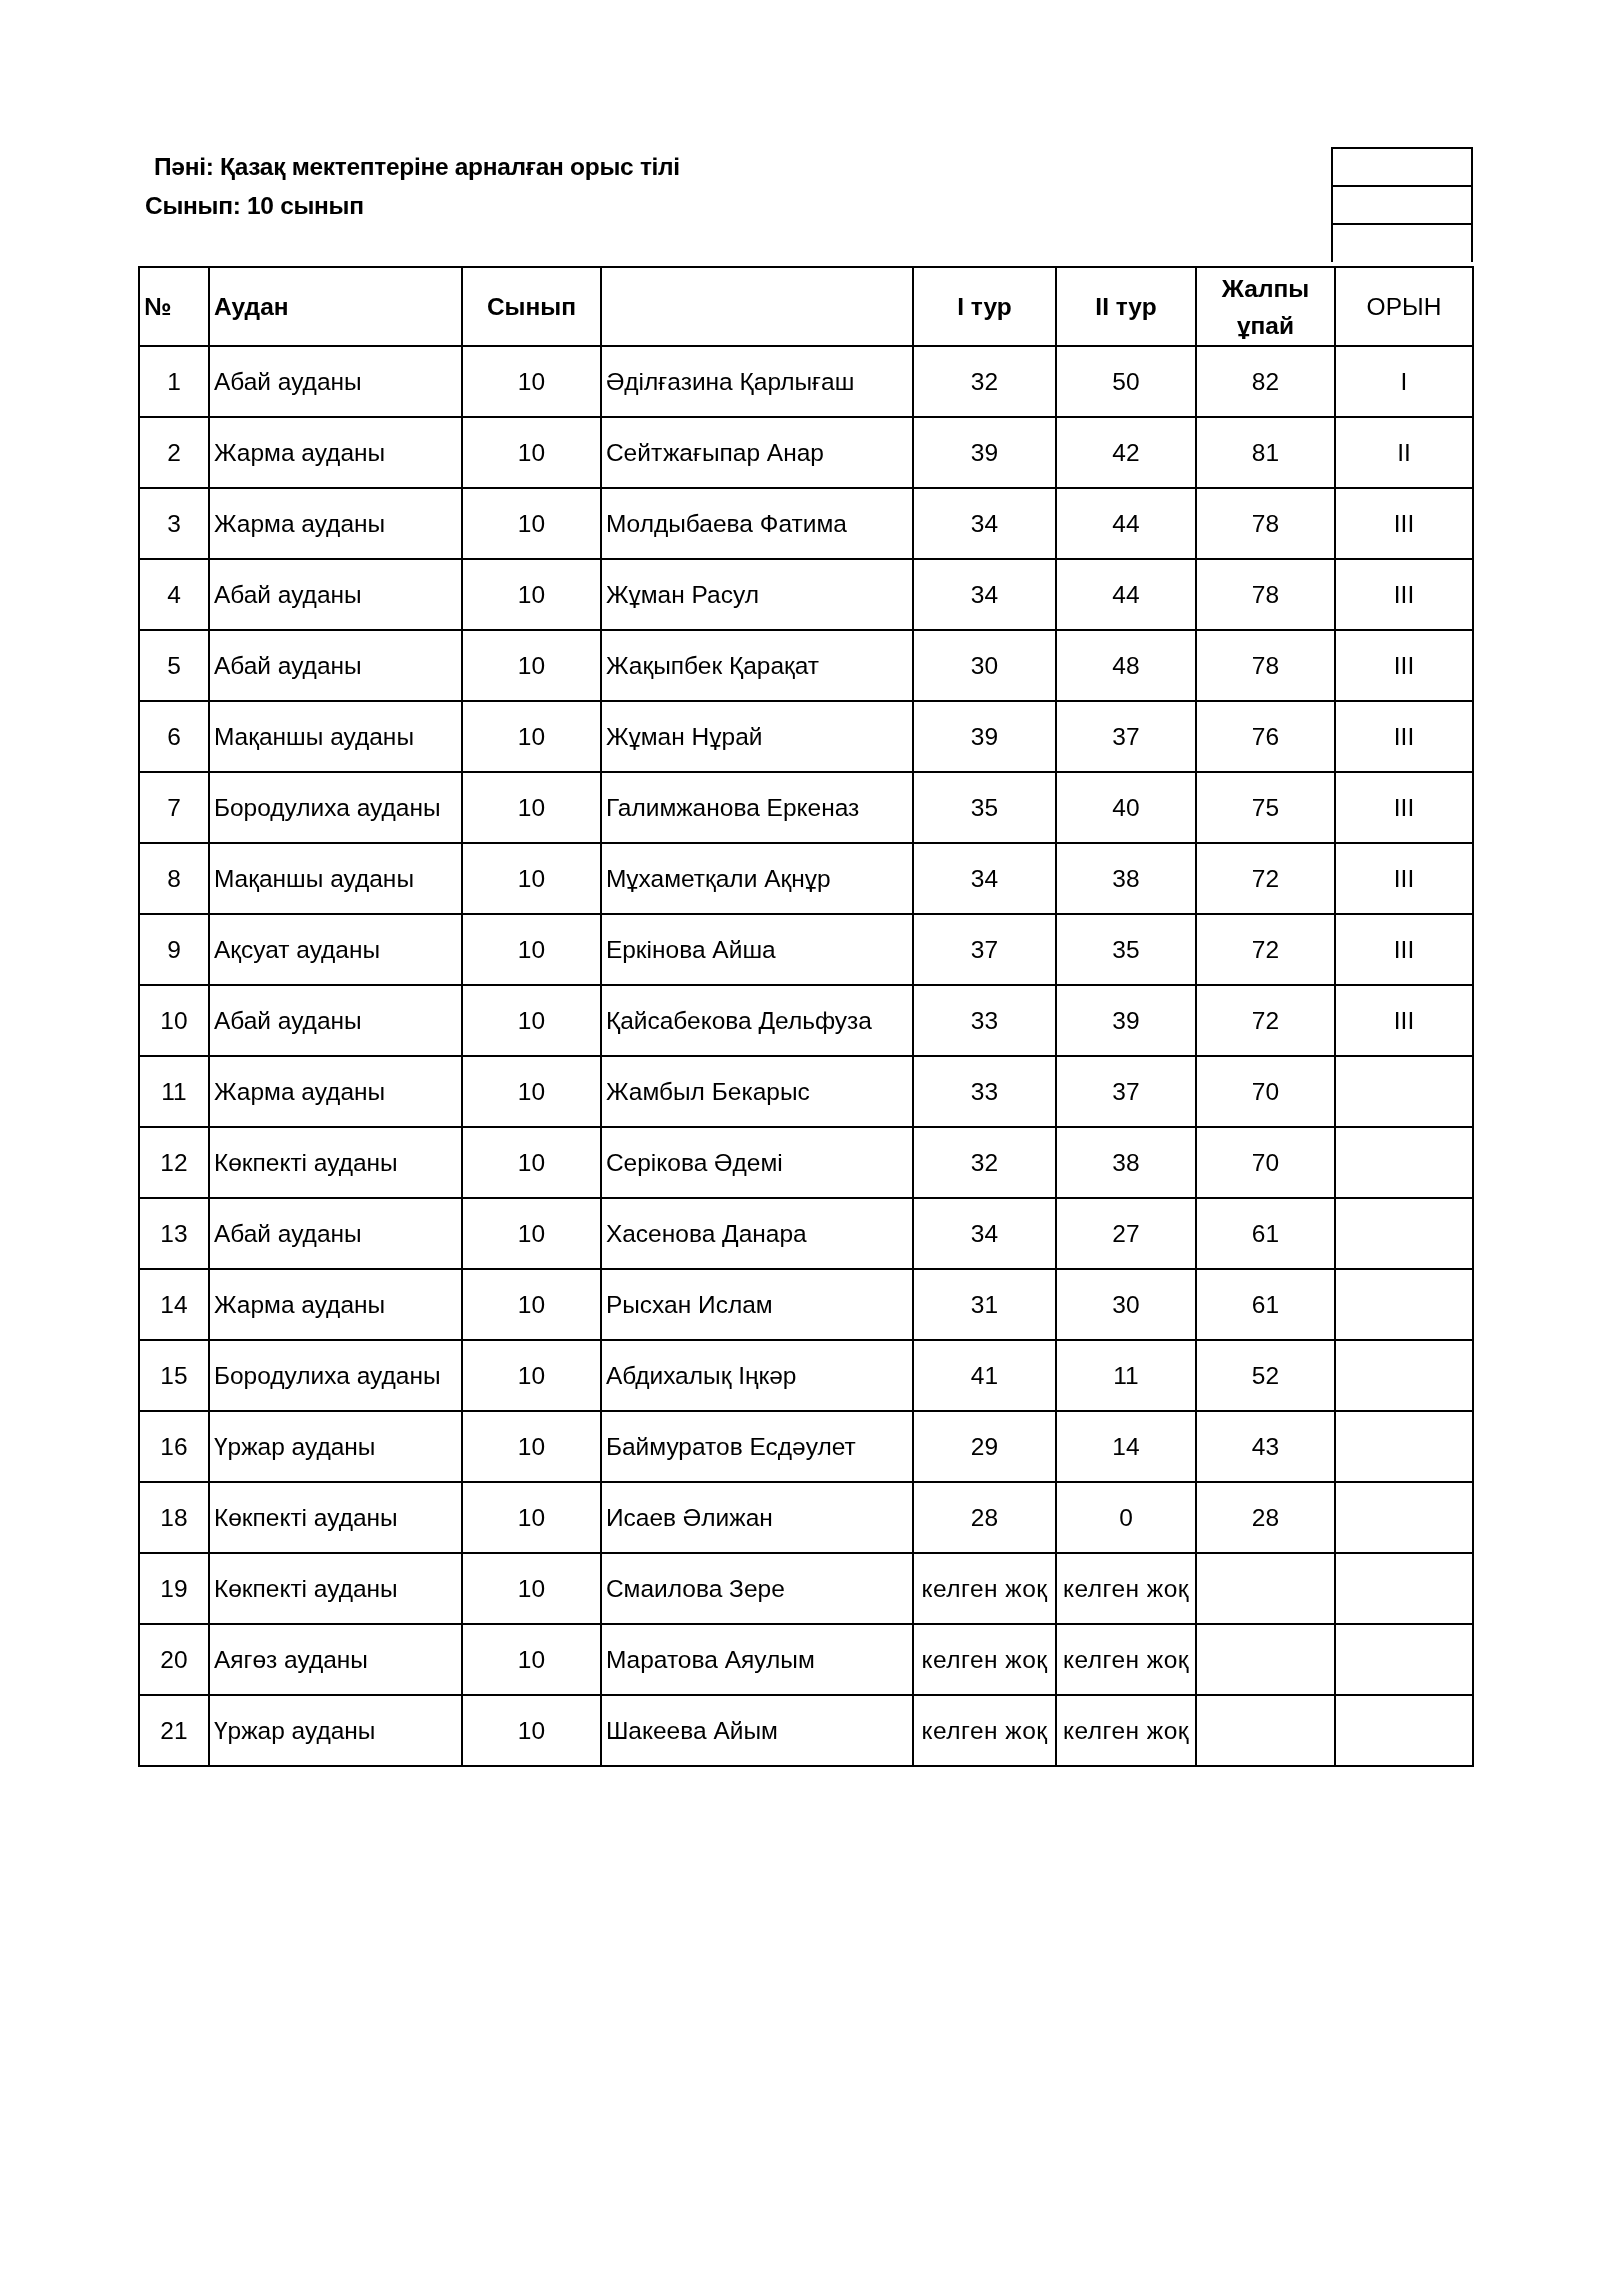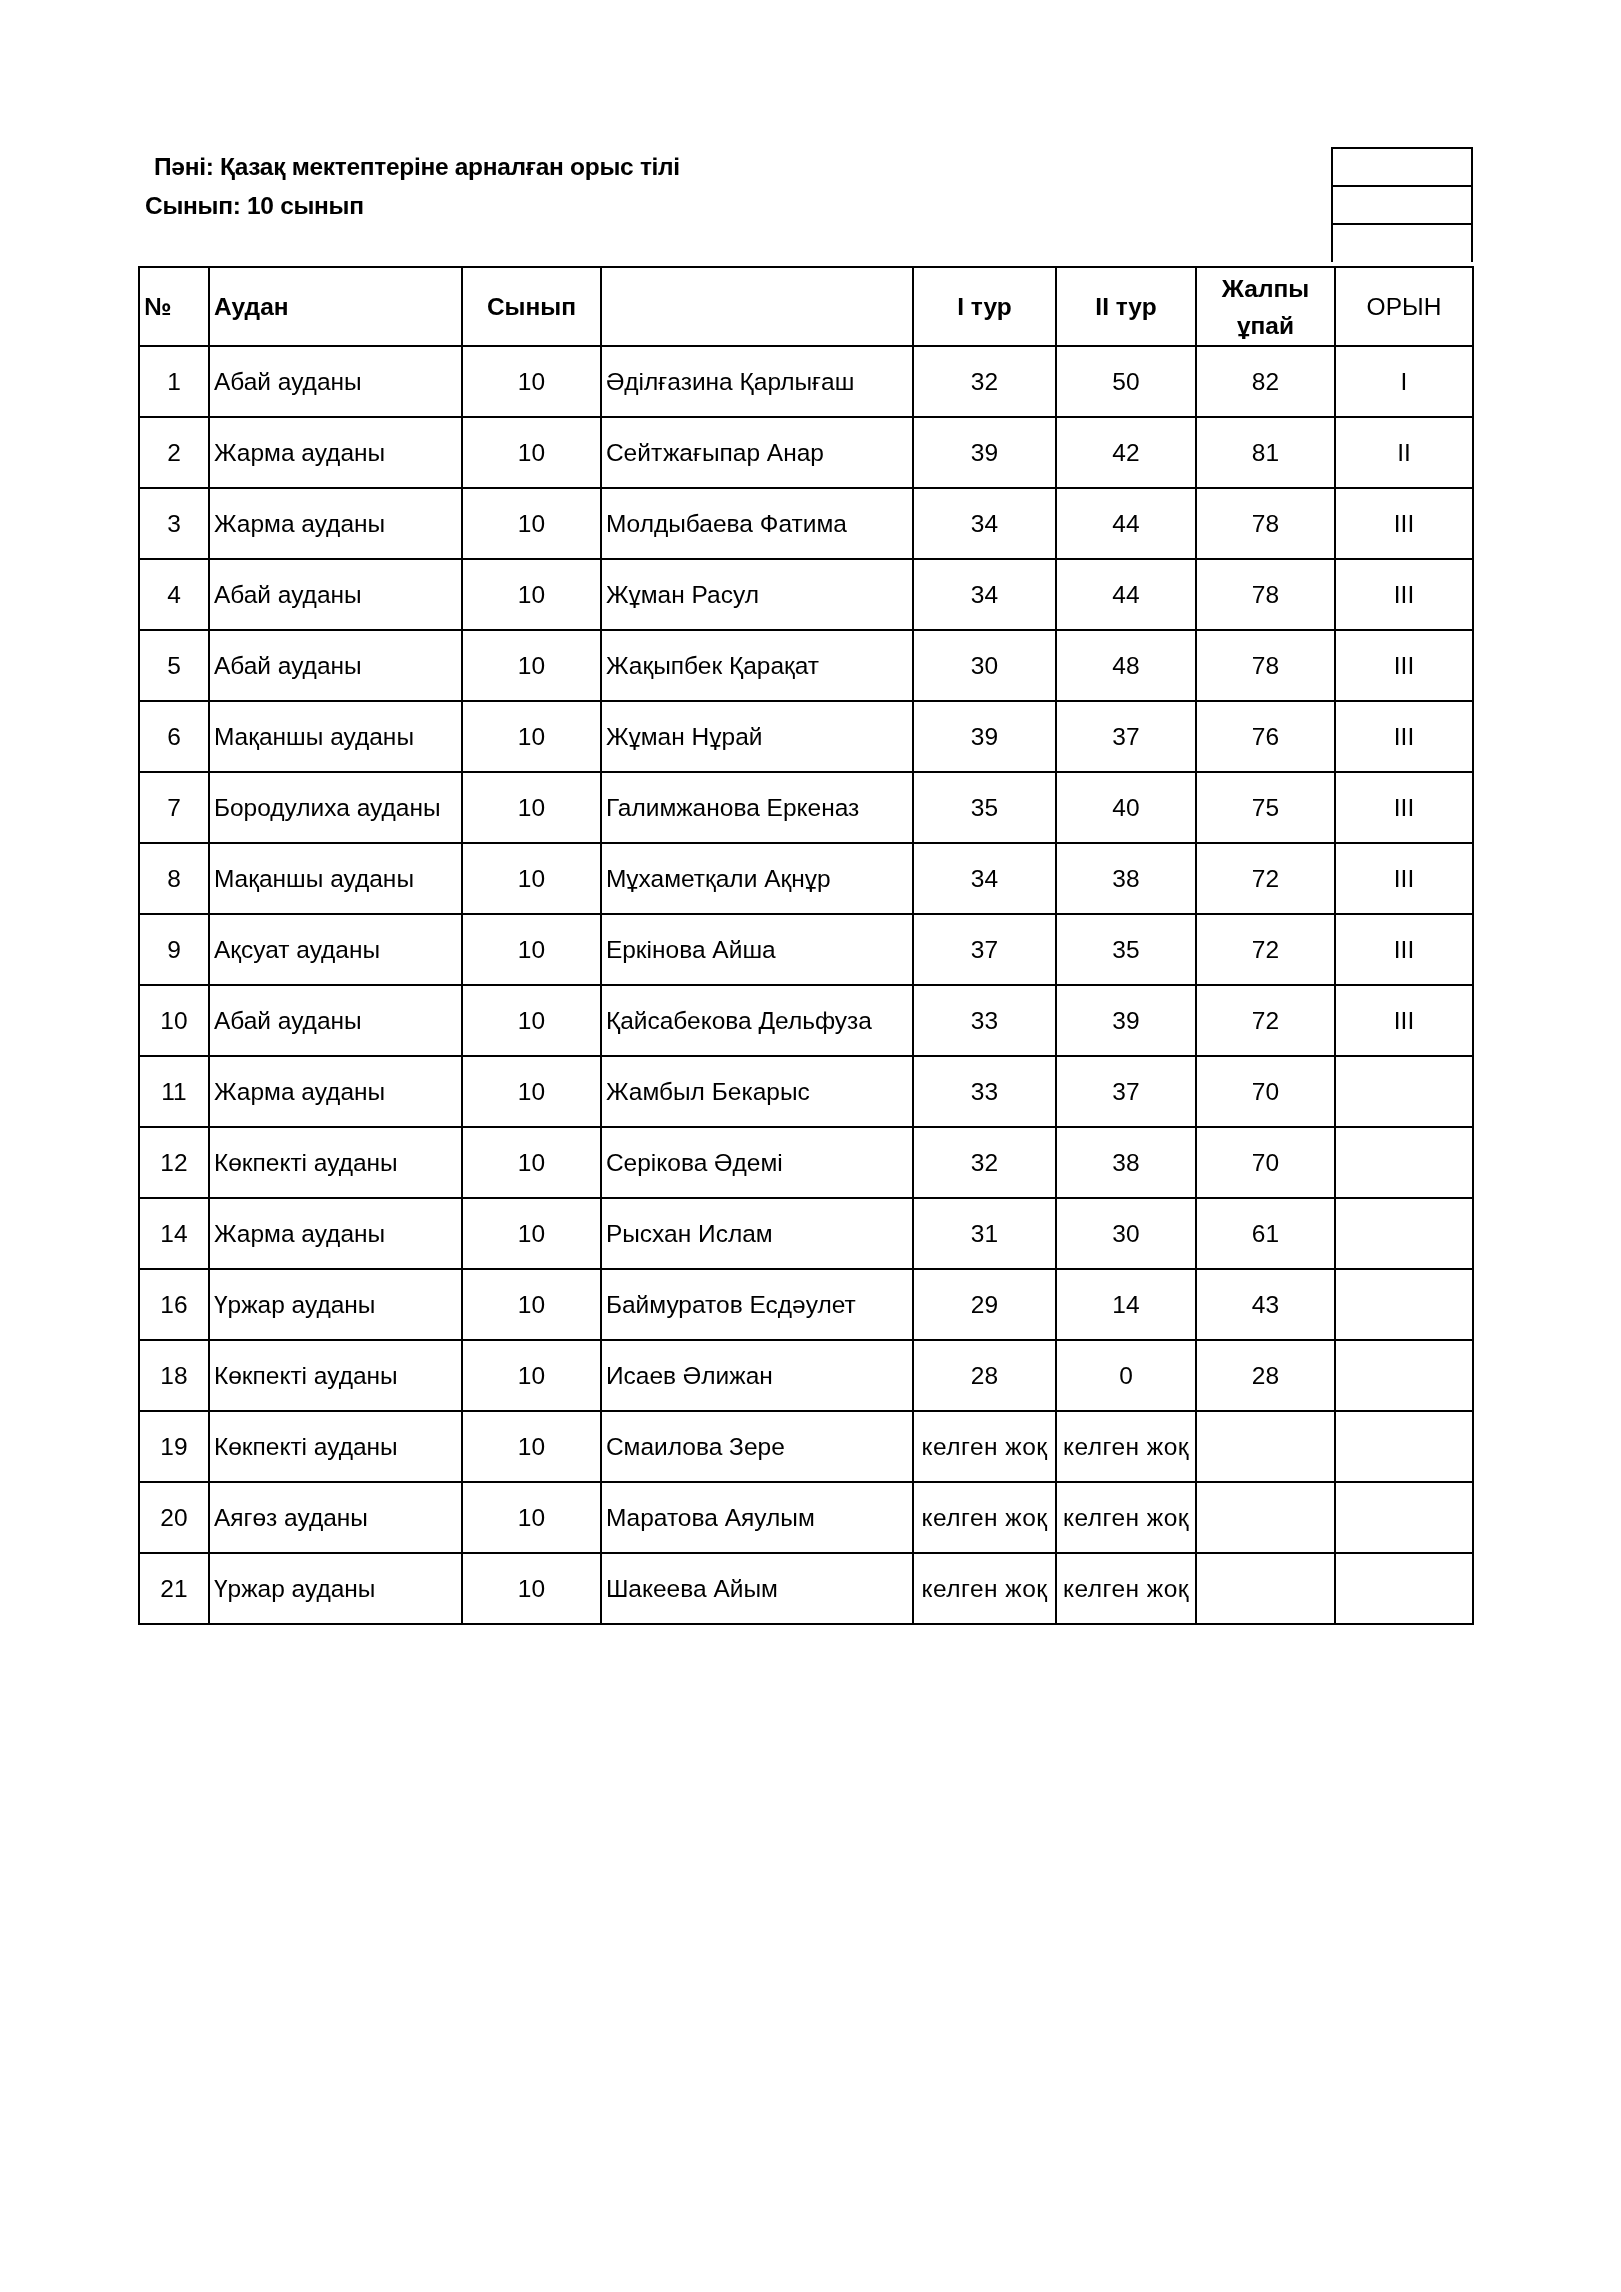--- a/index.html
+++ b/index.html
@@ -179,30 +179,50 @@
         <td class="num">12</td>
         <td class="l">Көкпекті ауданы</td>
         <td class="c">10</td>
         <td class="l">Серікова Әдемі</td>
         <td class="c">32</td>
         <td class="c">38</td>
         <td class="c">70</td>
         <td class="c"></td>
       </tr>
       <tr>
+        <td class="num">13</td>
+        <td class="l">Абай ауданы</td>
+        <td class="c">10</td>
+        <td class="l">Хасенова Данара</td>
+        <td class="c">34</td>
+        <td class="c">27</td>
+        <td class="c">61</td>
+        <td class="c"></td>
+      </tr>
+      <tr>
         <td class="num">14</td>
         <td class="l">Жарма ауданы</td>
         <td class="c">10</td>
         <td class="l">Рысхан Ислам</td>
         <td class="c">31</td>
         <td class="c">30</td>
         <td class="c">61</td>
         <td class="c"></td>
       </tr>
       <tr>
+        <td class="num">15</td>
+        <td class="l wrap">Бородулиха ауданы</td>
+        <td class="c">10</td>
+        <td class="l">Абдихалық Іңкәр</td>
+        <td class="c">41</td>
+        <td class="c">11</td>
+        <td class="c">52</td>
+        <td class="c"></td>
+      </tr>
+      <tr>
         <td class="num">16</td>
         <td class="l">Үржар ауданы</td>
         <td class="c">10</td>
         <td class="l">Баймуратов Есдәулет</td>
         <td class="c">29</td>
         <td class="c">14</td>
         <td class="c">43</td>
         <td class="c"></td>
       </tr>
       <tr>

